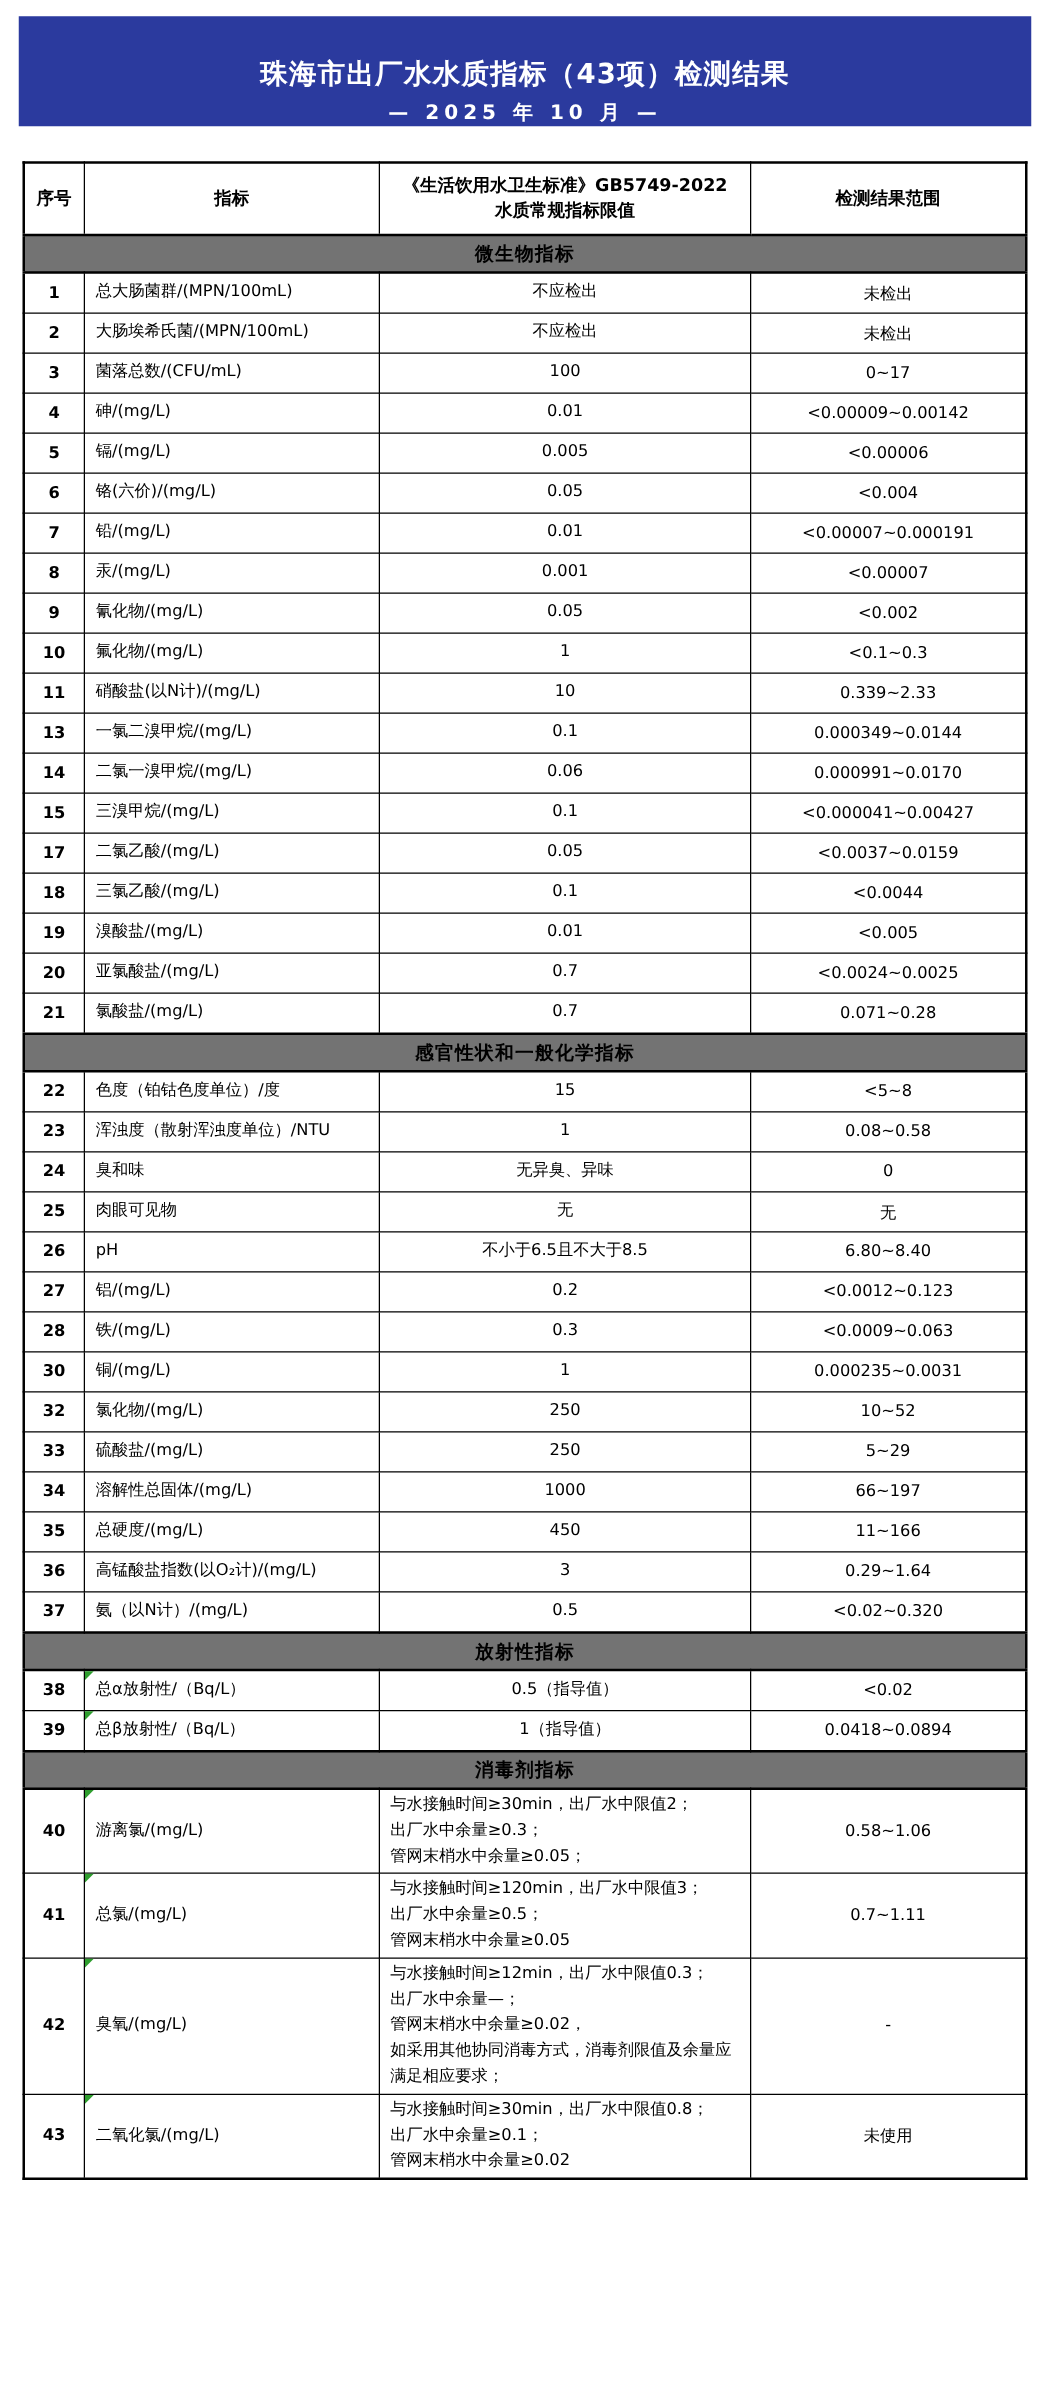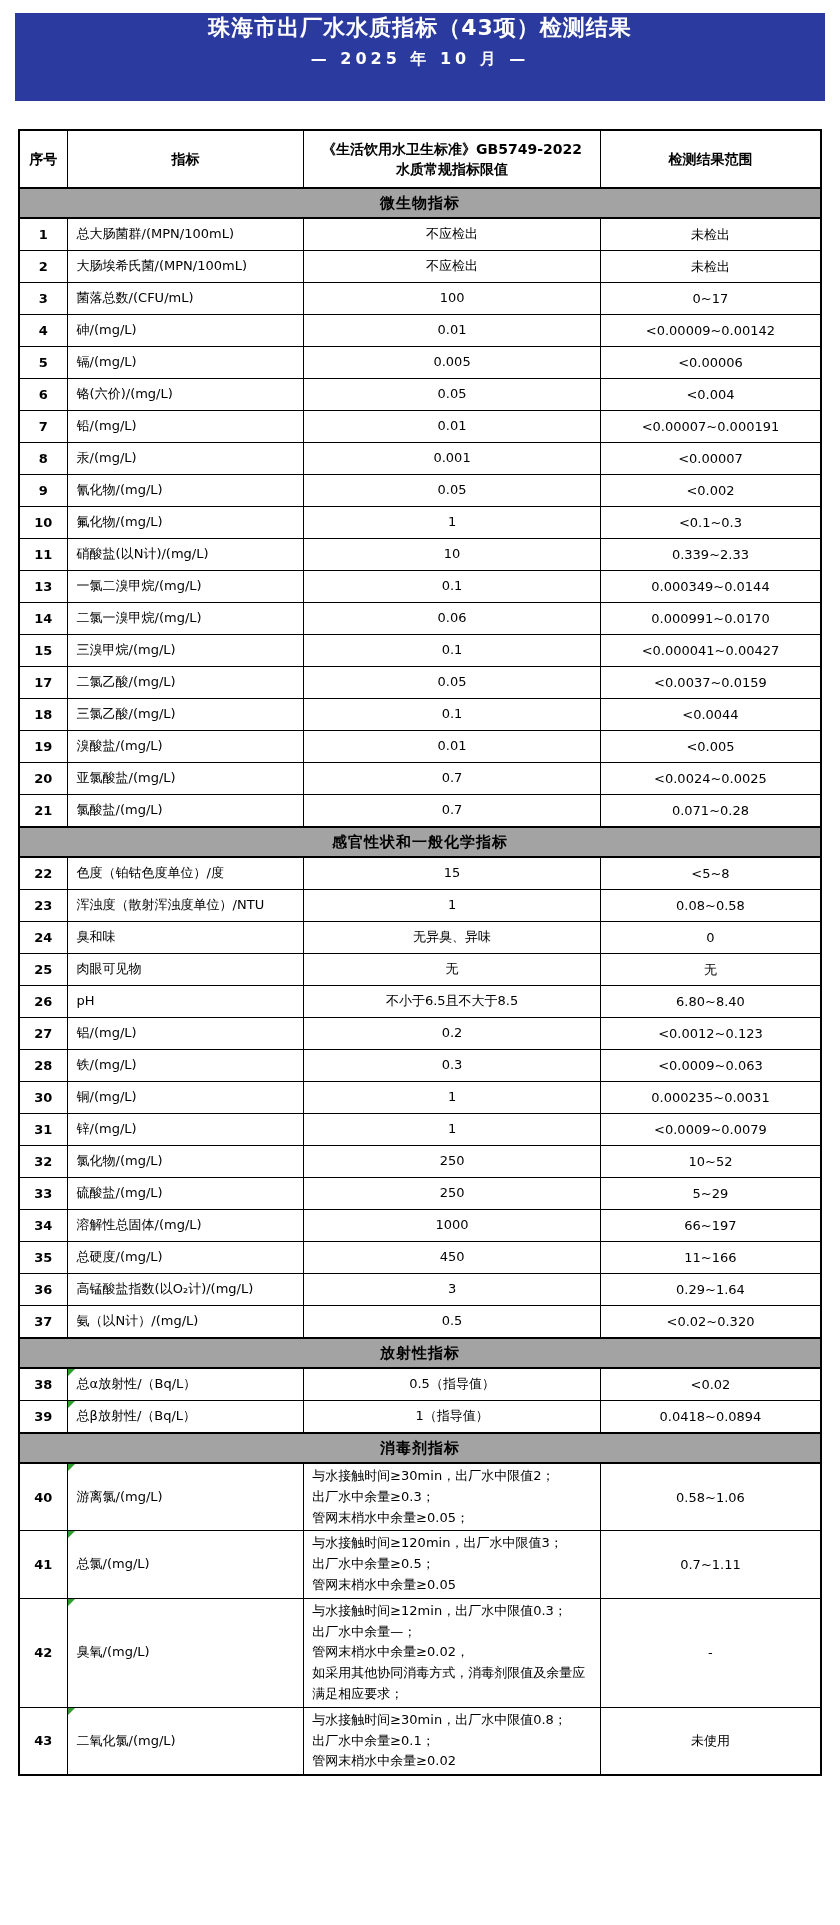--- a/index.html
+++ b/index.html
@@ -3,38 +3,38 @@
 <meta charset="utf-8">
 <style>
   html,body{margin:0;padding:0;background:#ffffff;}
   .page{
     width:840px;height:1925px;background:#ffffff;position:relative;
     font-family:"DejaVu Sans","Liberation Sans",sans-serif;color:#000;
     overflow:hidden;
   }
   .title-banner{
     margin:13px 15px 0 15px;height:88px;background:#2B3A9E;color:#fff;
-    display:flex;flex-direction:column;align-items:center;justify-content:flex-start;
+    display:flex;flex-direction:column;align-items:center;justify-content:flex-end;
     gap:6px;
   }
   .title-line1{font-size:22px;font-weight:bold;letter-spacing:1px;}
   .title-line2{font-size:16px;font-weight:bold;letter-spacing:4px;}
   .table-wrap{margin:28px 18px 0 18px;}
   table.results{
     width:100%;border-collapse:collapse;table-layout:fixed;
     border:2.5px solid #000;font-size:13px;
   }
   col.c1{width:6%;} col.c2{width:29.5%;} col.c3{width:37%;} col.c4{width:27.5%;}
   th,td{border:1px solid #000;padding:2px 4px;vertical-align:middle;}
   thead th{
     height:52px;font-size:14px;font-weight:bold;text-align:center;
     white-space:pre-line;line-height:1.45;border-bottom:2px solid #000;
   }
   tr.section-row td{
-    background:#a3a3a3;font-weight:bold;font-size:15px;text-align:center;
+    background:#737373;font-weight:bold;font-size:15px;text-align:center;
     height:24px;border-top:2px solid #000;border-bottom:2px solid #000;
     letter-spacing:1px;
   }
   tr.data-row td{height:27px;}
   td.c-no{text-align:center;font-weight:bold;font-size:13px;}
   td.c-ind{text-align:left;padding-left:9px;position:relative;line-height:1.45;}
   td.c-limit{text-align:center;white-space:pre-line;line-height:1.6;}
   td.c-limit.left{text-align:left;padding-left:8px;}
   td.c-result{text-align:center;}
   .corner-marker{
@@ -232,26 +232,20 @@
             <td class="c-limit">0.3</td>
             <td class="c-result">&lt;0.0009~0.063</td>
           </tr>
           <tr class="data-row">
             <td class="c-no">30</td>
             <td class="c-ind">铜/(mg/L)</td>
             <td class="c-limit">1</td>
             <td class="c-result">0.000235~0.0031</td>
           </tr>
           <tr class="data-row">
-            <td class="c-no">31</td>
-            <td class="c-ind">锌/(mg/L)</td>
-            <td class="c-limit">1</td>
-            <td class="c-result">&lt;0.0009~0.0079</td>
-          </tr>
-          <tr class="data-row">
             <td class="c-no">32</td>
             <td class="c-ind">氯化物/(mg/L)</td>
             <td class="c-limit">250</td>
             <td class="c-result">10~52</td>
           </tr>
           <tr class="data-row">
             <td class="c-no">33</td>
             <td class="c-ind">硫酸盐/(mg/L)</td>
             <td class="c-limit">250</td>
             <td class="c-result">5~29</td>

